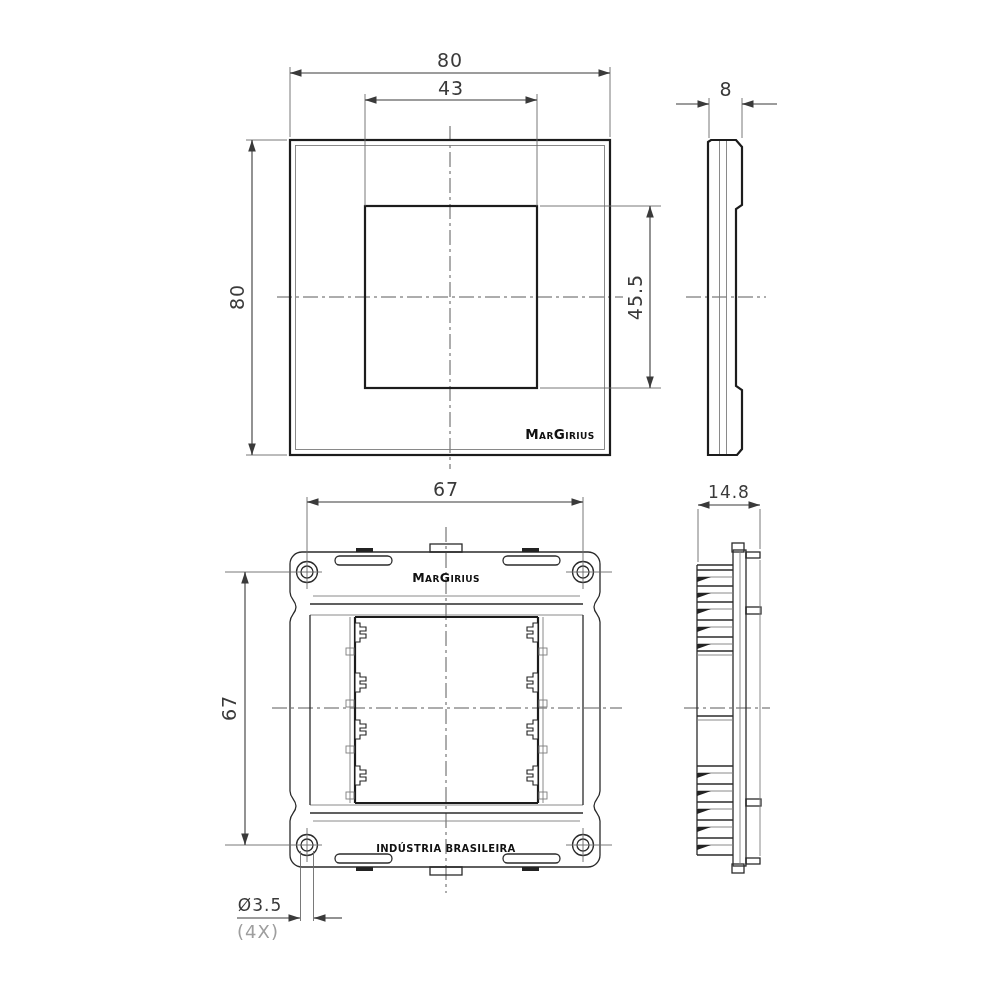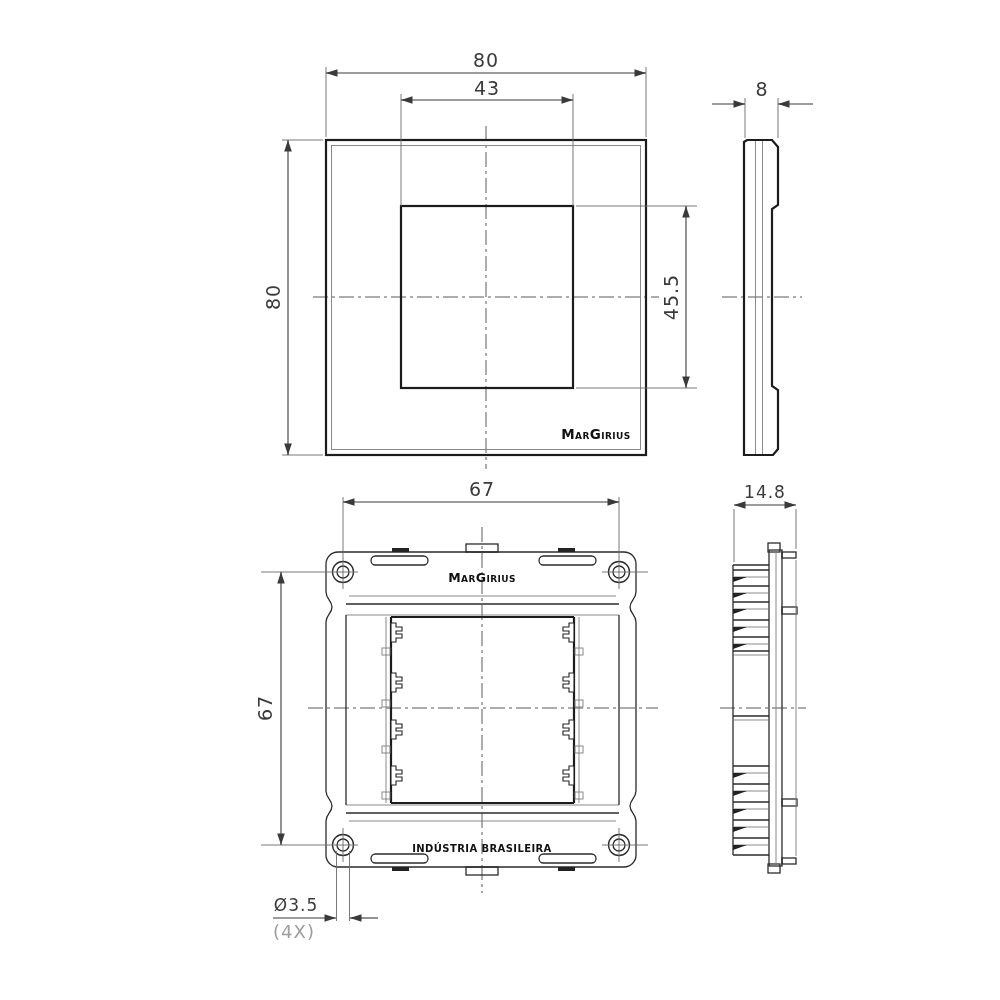--- a/index.html
+++ b/index.html
@@ -1,17 +1,17 @@
 <!DOCTYPE html>
 <html><head>
 <meta charset="utf-8">
 <style>
   html,body{margin:0;padding:0;background:#ffffff;}
   .stage{position:relative;width:904px;height:1000px;background:#ffffff;overflow:hidden;
-         font-family:"DejaVu Sans",sans-serif;padding-left:36px;}
+         font-family:"DejaVu Sans",sans-serif;}
   svg{display:block}
   
   .outline-bold{stroke:#1c1c1c;stroke-width:2.2;fill:none;}
   .outline-med{stroke:#2b2b2b;stroke-width:1.3;fill:none;}
   .outline-thin{stroke:#7d7d7d;stroke-width:0.9;fill:none;}
   .dimline{stroke:#3a3a3a;stroke-width:1.1;fill:none;}
   .extline{stroke:#6a6a6a;stroke-width:0.9;fill:none;}
   .centerline{stroke:#474747;stroke-width:0.9;fill:none;stroke-dasharray:15 4 3 4;}
   .darkfill{fill:#232323;stroke:none;}
   

